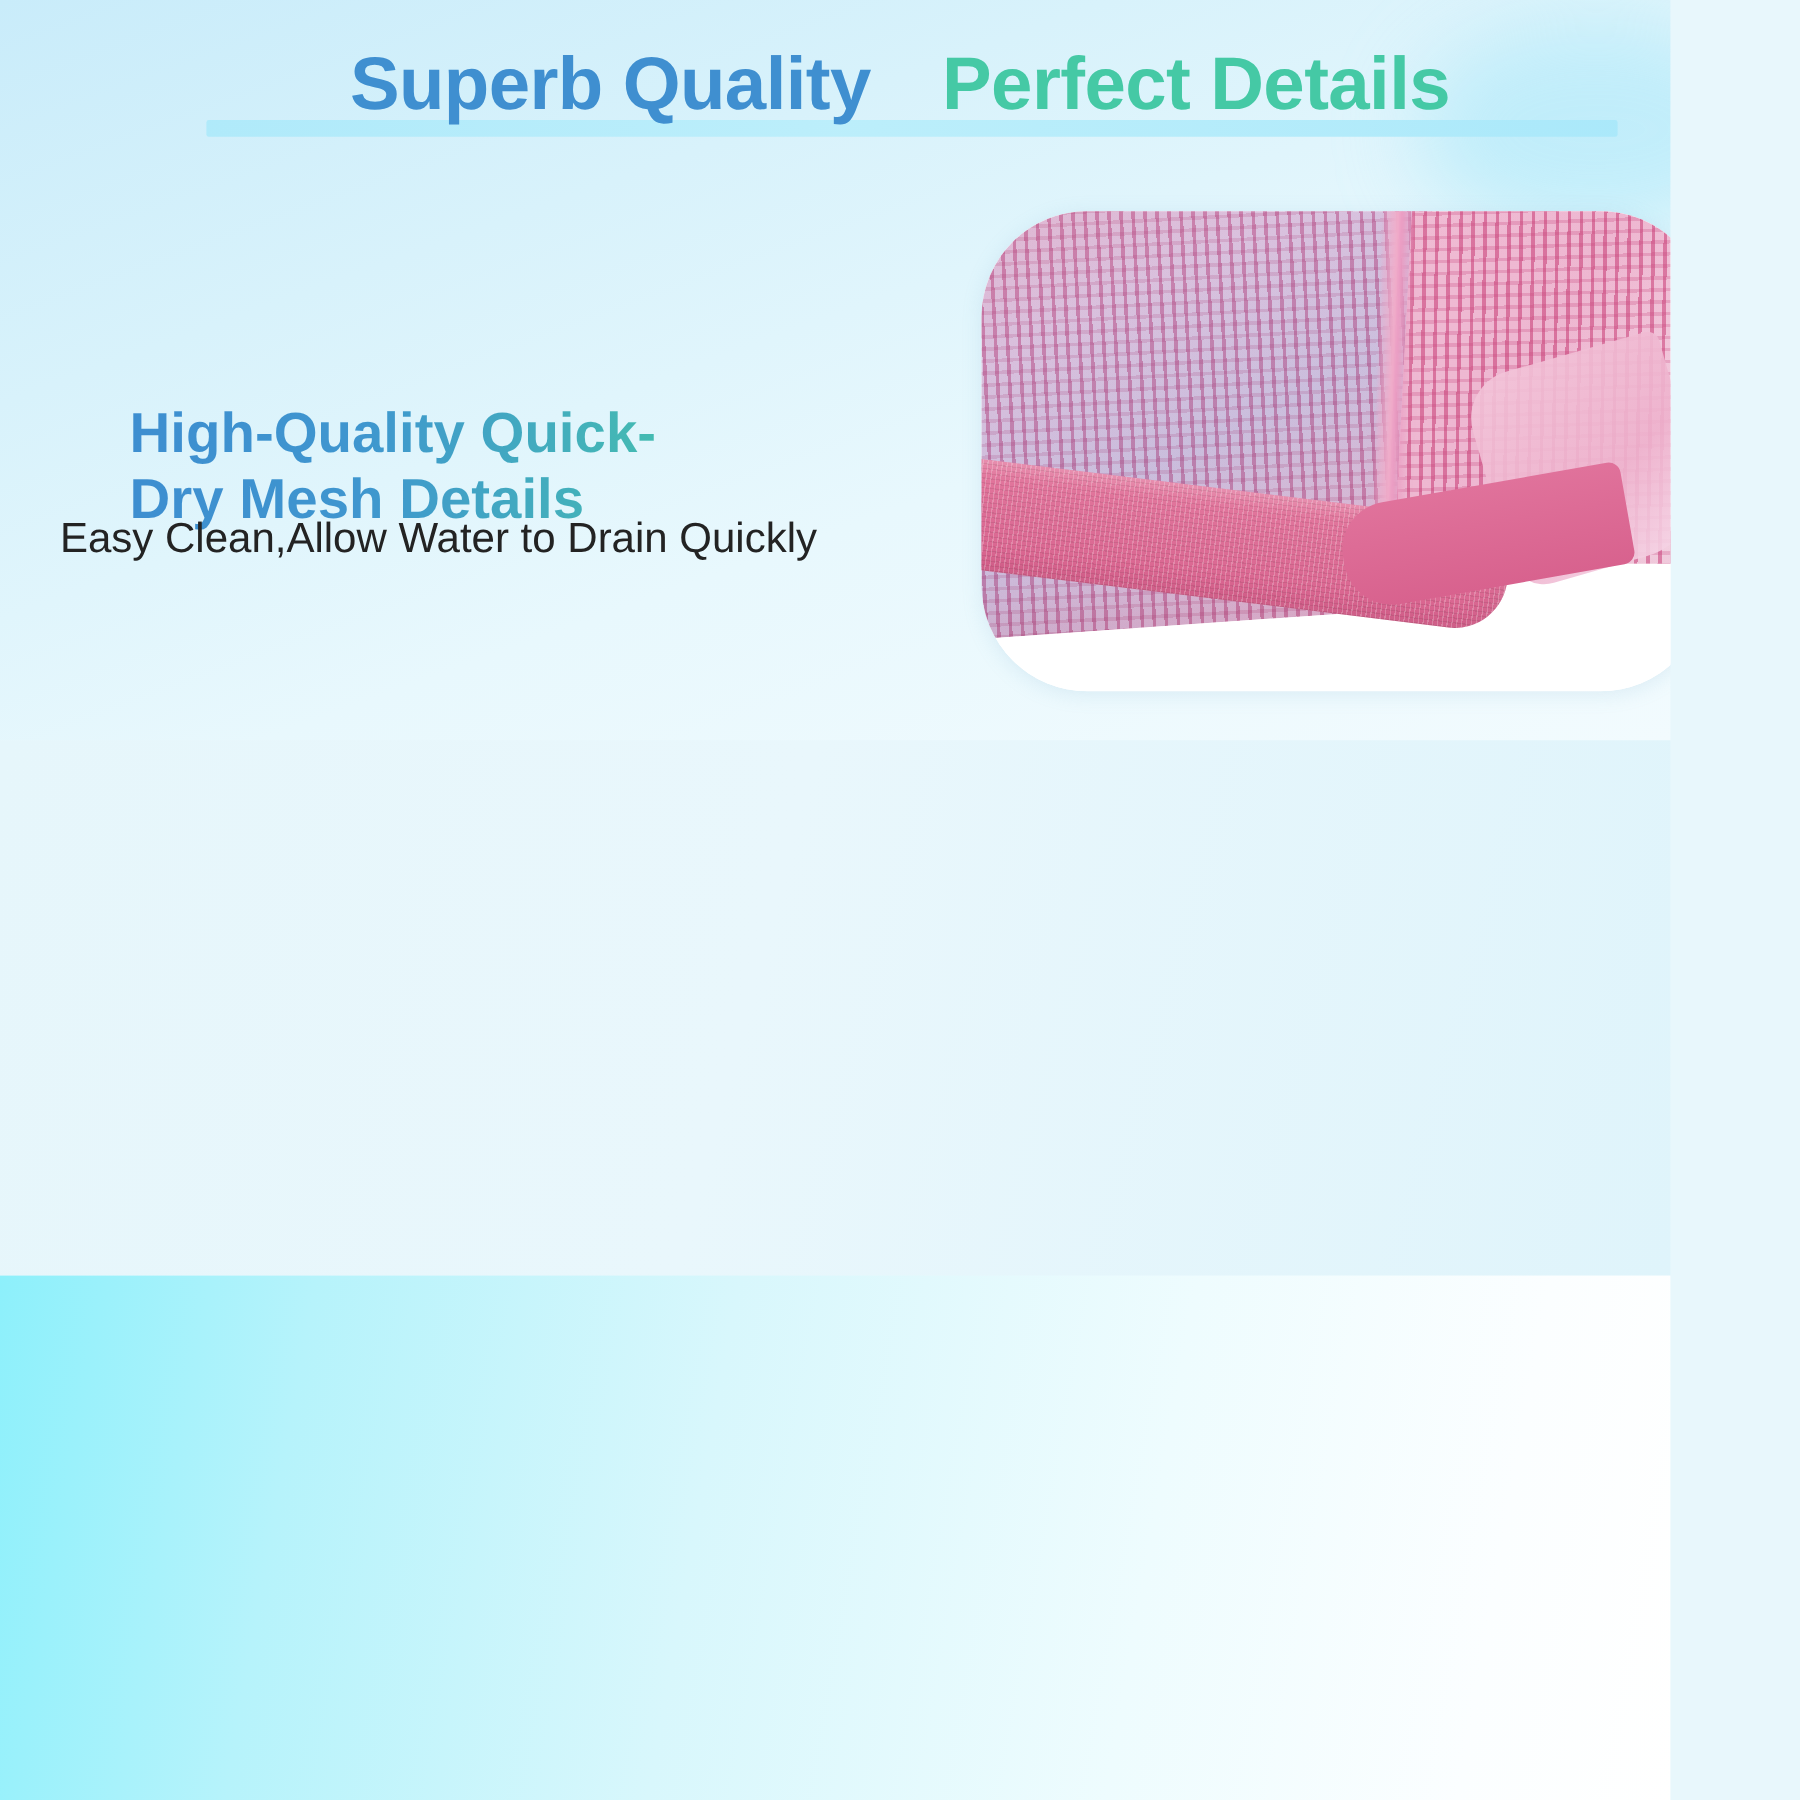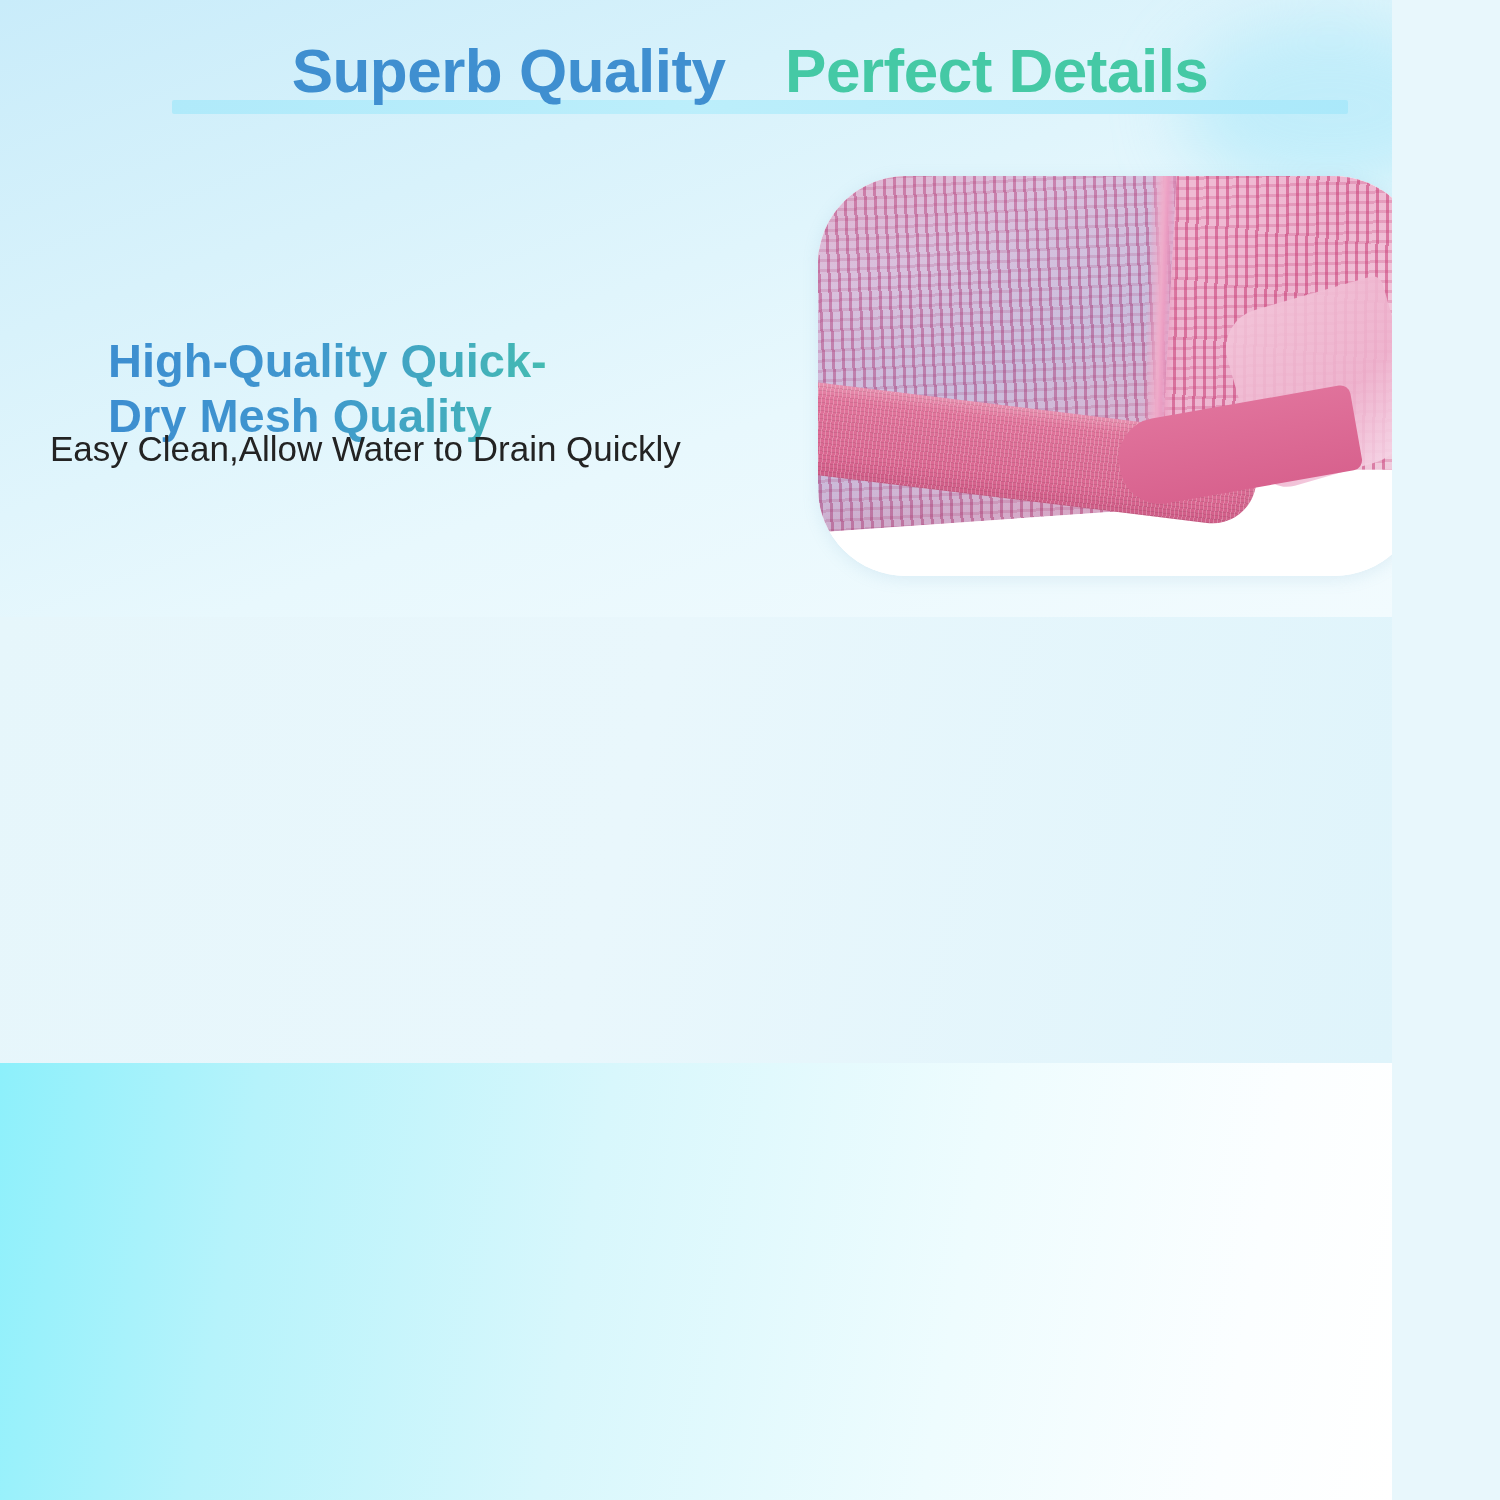--- a/index.html
+++ b/index.html
@@ -127,21 +127,21 @@
     <div class="title-bar"></div>
     <div class="title-text">
       <span class="t-blue">Superb Quality</span>
       <span class="t-gap"></span>
       <span class="t-teal">Perfect Details</span>
     </div>
   </div>
 
   <div id="s1-head">
     <div class="head2">High-Quality Quick-</div>
-    <div class="head2">Dry Mesh Quality</div>
+    <div class="head2">Dry Mesh Details</div>
   </div>
   <div id="s1-sub" class="sub2">Easy Clean,Allow Water to Drain Quickly</div>
 
   <div class="photo" id="photo1">
     <div id="p1-bg"></div>
     <div id="p1-panelL"></div>
     <div id="p1-panelR"></div>
     <div id="p1-fold"></div>
     <div id="p1-seam"></div>
     <div id="p1-bind"></div>

